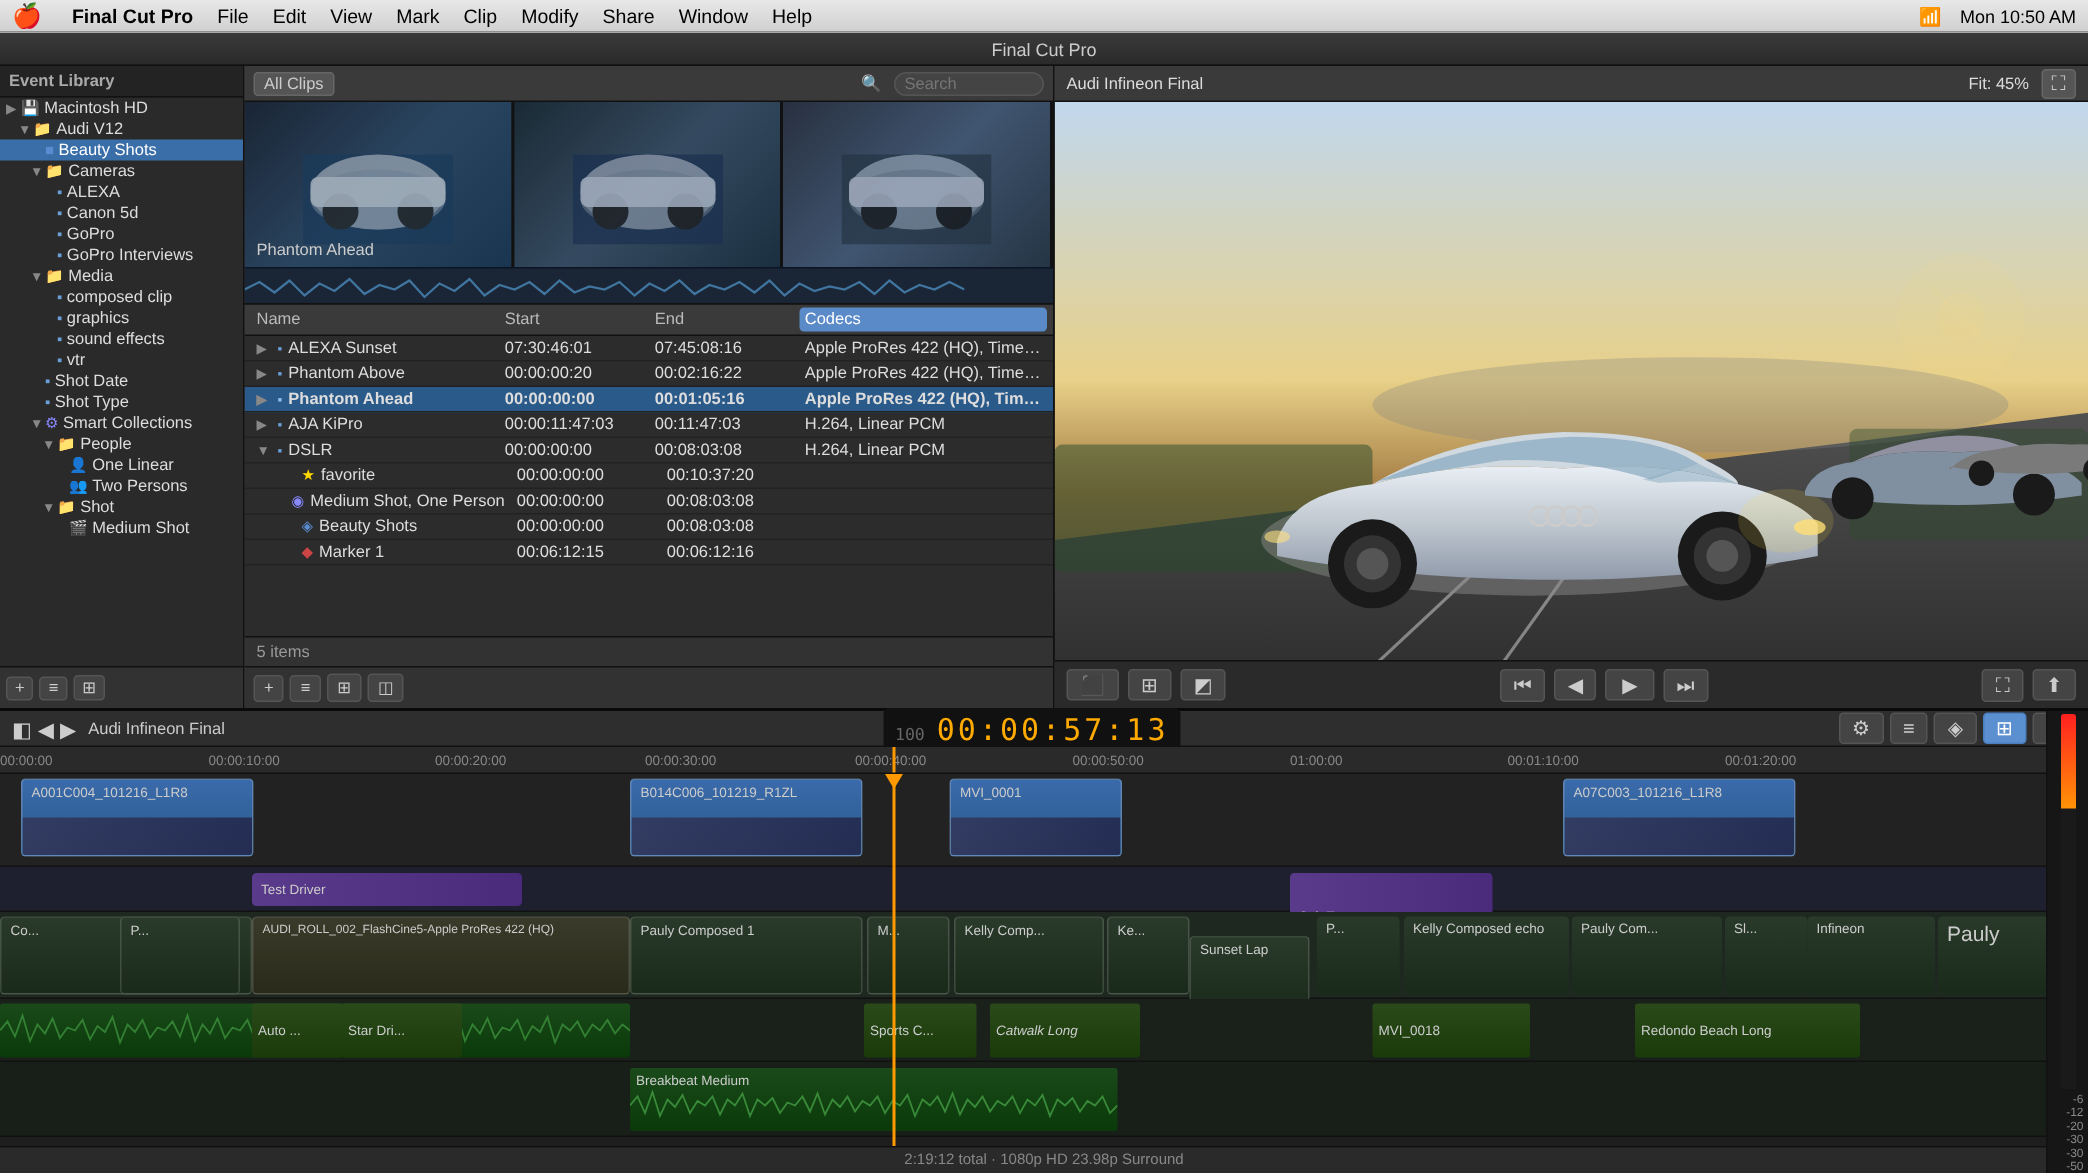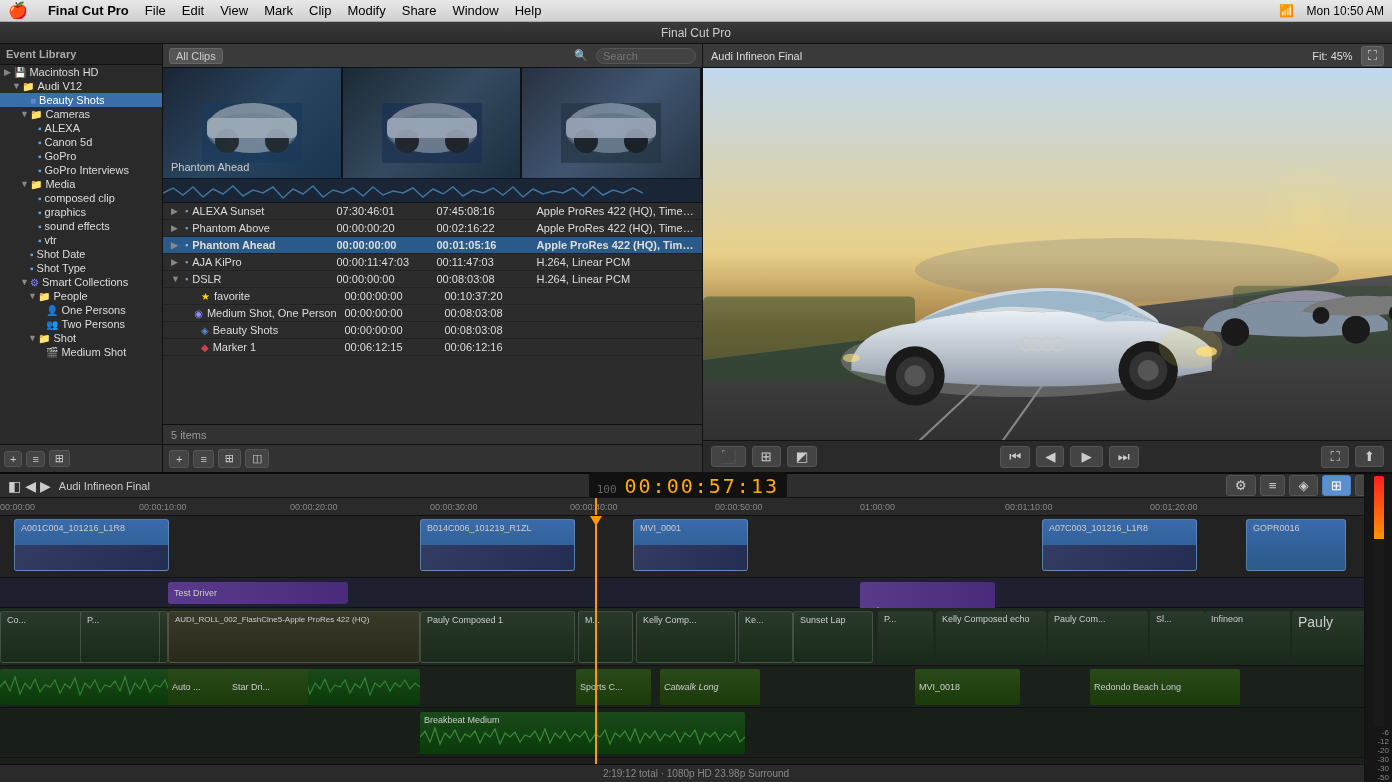--- a/index.html
+++ b/index.html
@@ -217,21 +217,21 @@
       <div class="tree-item">
         <span style="width:24px;display:inline-block"></span>
         <span class="disclosure">▼</span>
         <span class="item-icon folder-icon">📁</span>
         <span>People</span>
       </div>
       <div class="tree-item">
         <span style="width:32px;display:inline-block"></span>
         <span class="disclosure">&nbsp;</span>
         <span class="item-icon smart-icon">👤</span>
-        <span>One Persons</span>
+        <span>One Linear</span>
       </div>
       <div class="tree-item">
         <span style="width:32px;display:inline-block"></span>
         <span class="disclosure">&nbsp;</span>
         <span class="item-icon smart-icon">👥</span>
         <span>Two Persons</span>
       </div>
       <div class="tree-item">
         <span style="width:24px;display:inline-block"></span>
         <span class="disclosure">▼</span>
@@ -300,20 +300,26 @@
         <div id="filmstrip-label" style="position:absolute; bottom:30px; left:8px; color:#ccc; font-size:11px;">Phantom Ahead</div>
 
         <svg width="480" height="20" viewBox="0 0 480 20" style="position:absolute;left:0;bottom:0;right:0;">
           <rect x="0" y="0" width="480" height="20" fill="#1a2535"></rect>
           <polyline points="0,10 10,5 20,12 30,4 40,14 50,6 60,11 70,3 80,13 90,7 100,10 110,4 120,15 130,6 140,11 150,3 160,14 170,7 180,10 190,5 200,13 210,4 220,12 230,8 240,10 250,5 260,14 270,6 280,11 290,4 300,13 310,7 320,10 330,5 340,12 350,4 360,14 370,6 380,11 390,8 400,10 410,5 420,13 430,4 440,12 450,7 460,10 470,5 480,10" fill="none" stroke="#4a8aba" stroke-width="1.5" opacity="0.8"></polyline>
         </svg>
       </div>
     </div>
 
     <div id="browser-list">
+      <div id="browser-list-header">
+        <div class="list-header-col">Name</div>
+        <div class="list-header-col">Start</div>
+        <div class="list-header-col">End</div>
+        <div class="list-header-col active">Codecs</div>
+      </div>
 
       <div class="clip-row">
         <div class="clip-cell clip-name-cell"><span class="clip-disclosure">▶</span><span style="color:#6a9fd8;font-size:9px;">▪</span>ALEXA Sunset</div>
         <div class="clip-cell">07:30:46:01</div>
         <div class="clip-cell">07:45:08:16</div>
         <div class="clip-cell">Apple ProRes 422 (HQ), Timecode</div>
       </div>
 
       <div class="clip-row">
         <div class="clip-cell clip-name-cell"><span class="clip-disclosure">▶</span><span style="color:#6a9fd8;font-size:9px;">▪</span>Phantom Above</div>
@@ -558,23 +564,20 @@
         <div class="timeline-clip clip-blue" style="left:633px;width:115px;">
           <div class="tc">MVI_0001</div>
           <div style="position:absolute;bottom:0;left:0;right:0;height:25px;background:linear-gradient(90deg,#335 0%,#224 100%);opacity:0.8;"></div>
         </div>
 
         <div class="timeline-clip clip-blue" style="left:1042px;width:155px;">
           <div class="tc">A07C003_101216_L1R8</div>
           <div style="position:absolute;bottom:0;left:0;right:0;height:25px;background:linear-gradient(90deg,#335 0%,#224 100%);opacity:0.8;"></div>
         </div>
 
-        <div class="timeline-clip clip-blue" style="left:1246px;width:100px;">
-          <div class="tc">GOPR0016</div>
-        </div>
       </div>
 
       <div style="height:30px;border-bottom:1px solid #111;position:relative;background:#1e2030;">
         <div style="position:absolute;left:168px;width:180px;height:22px;top:4px;background:linear-gradient(to right,#5a3a8a,#4a2a7a);border-radius:3px;display:flex;align-items:center;padding:0 6px;">
           <span style="font-size:9px;color:#ccc;">Test Driver</span>
         </div>
         <div style="position:absolute;left:860px;width:135px;height:34px;top:4px;background:linear-gradient(to right,#5a3a8a,#4a2a7a);border-radius:3px;display:flex;align-items:flex-end;padding:0 6px;">
           <span style="font-size:9px;color:#ccc;">Sub Text</span>
         </div>
       </div>
@@ -595,21 +598,21 @@
         </div>
         <div style="position:absolute;left:578px;width:55px;height:52px;top:3px;background:linear-gradient(to bottom,#2a3a2a,#1a2a1a);border-radius:3px;border:1px solid rgba(255,255,255,0.15);">
           <span class="tc" style="font-size:9px;">M...</span>
         </div>
         <div style="position:absolute;left:636px;width:100px;height:52px;top:3px;background:linear-gradient(to bottom,#2a3a2a,#1a2a1a);border-radius:3px;border:1px solid rgba(255,255,255,0.15);">
           <span class="tc" style="font-size:9px;">Kelly Comp...</span>
         </div>
         <div style="position:absolute;left:738px;width:55px;height:52px;top:3px;background:linear-gradient(to bottom,#2a3a2a,#1a2a1a);border-radius:3px;border:1px solid rgba(255,255,255,0.15);">
           <span class="tc" style="font-size:9px;">Ke...</span>
         </div>
-        <div style="position:absolute;left:793px;width:80px;height:52px;top:3px;background:linear-gradient(to bottom,#2a3a2a,#1a2a1a);border-radius:3px;border:1px solid rgba(255,255,255,0.15);">
+        <div style="position:absolute;left:793px;width:80px;height:52px;top:16px;background:linear-gradient(to bottom,#2a3a2a,#1a2a1a);border-radius:3px;border:1px solid rgba(255,255,255,0.15);">
           <span class="tc" style="font-size:9px;">Sunset Lap</span>
         </div>
         <div style="position:absolute;left:878px;width:55px;height:52px;top:3px;background:linear-gradient(to bottom,#2a3a2a,#1a2a1a);border-radius:3px;">
           <span class="tc" style="font-size:9px;">P...</span>
         </div>
         <div style="position:absolute;left:936px;width:110px;height:52px;top:3px;background:linear-gradient(to bottom,#2a3a2a,#1a2a1a);border-radius:3px;">
           <span class="tc" style="font-size:9px;">Kelly Composed echo</span>
         </div>
         <div style="position:absolute;left:1048px;width:100px;height:52px;top:3px;background:linear-gradient(to bottom,#2a3a2a,#1a2a1a);border-radius:3px;">
           <span class="tc" style="font-size:9px;">Pauly Com...</span>

